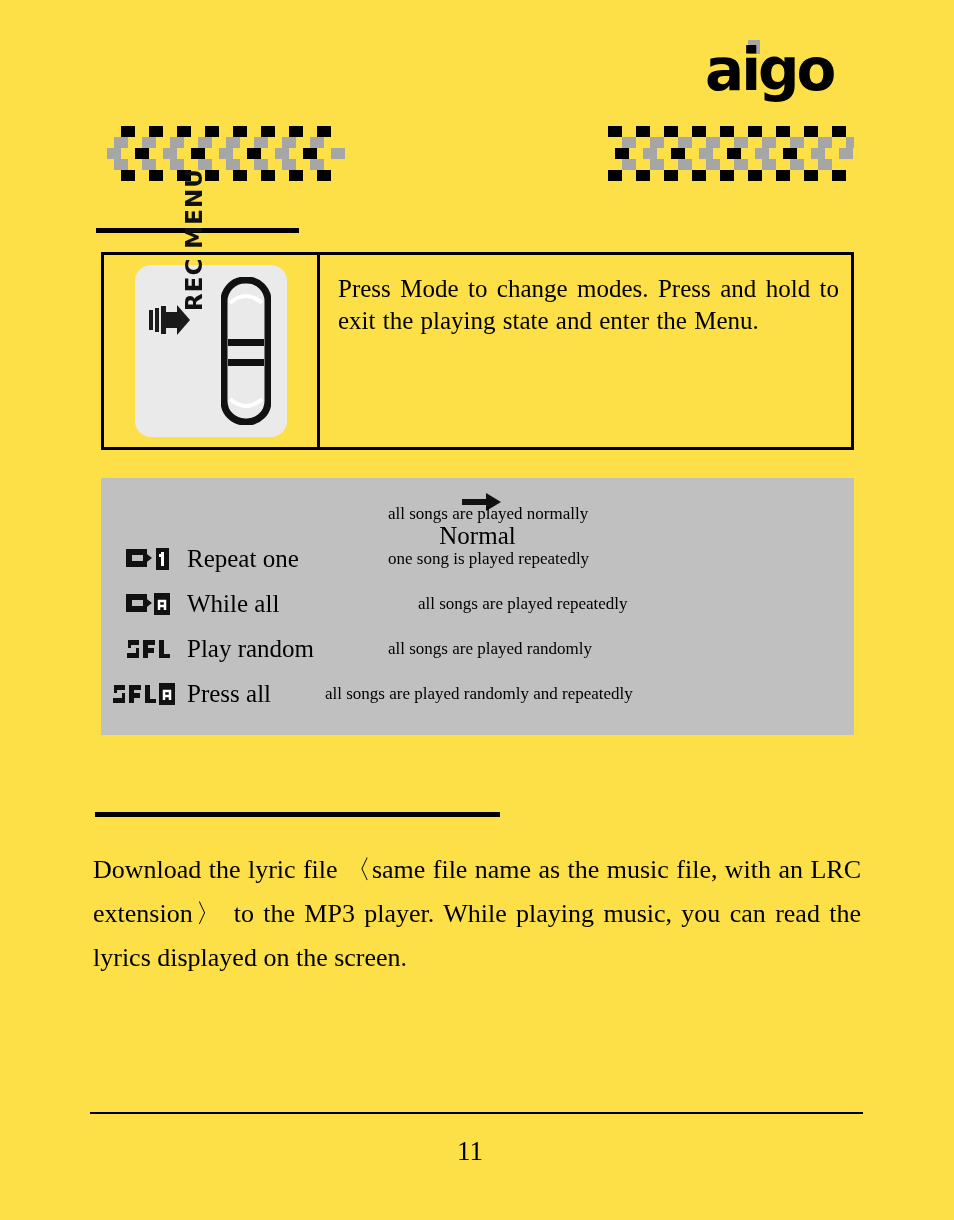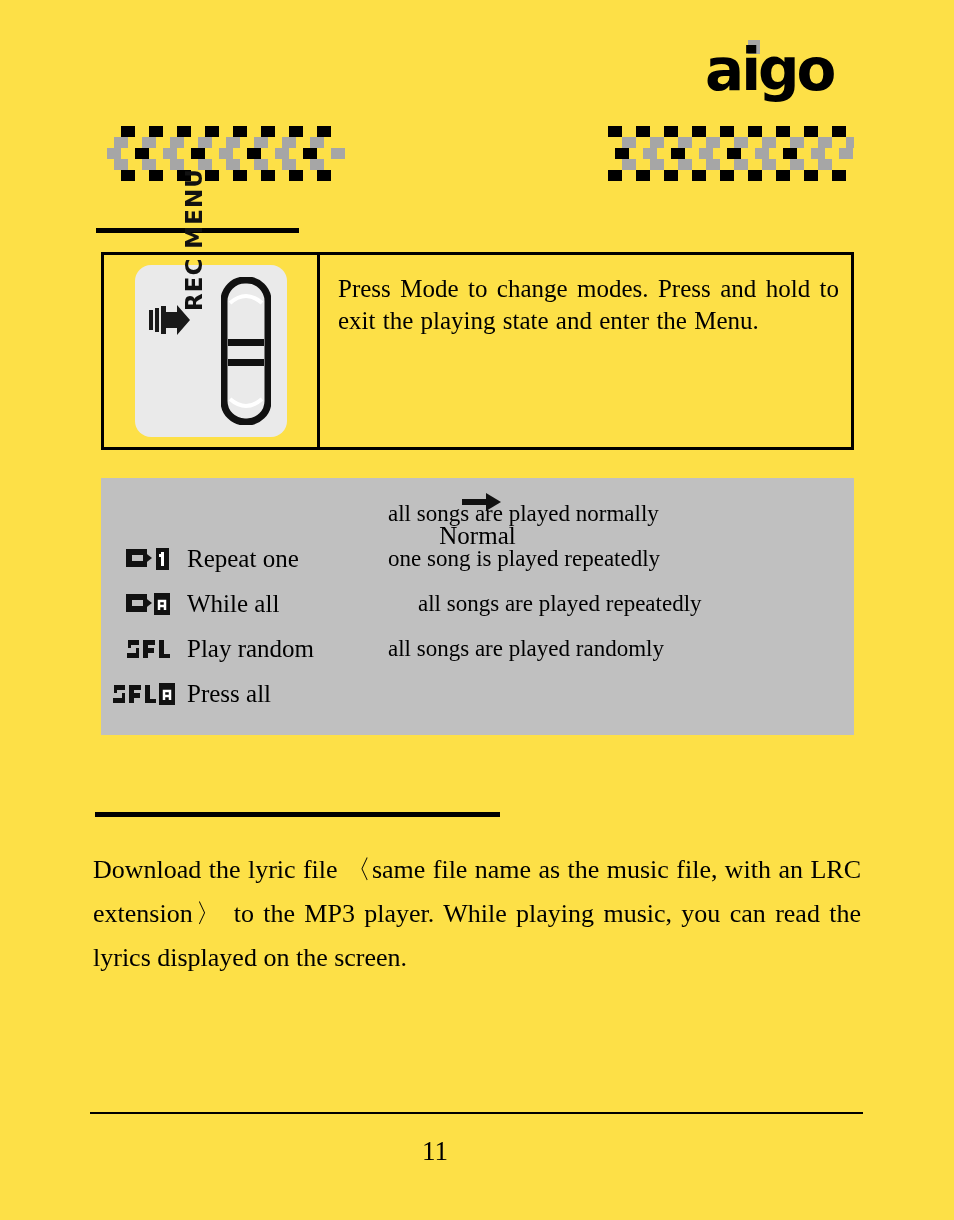--- a/index.html
+++ b/index.html
@@ -142,21 +142,21 @@
     justify-content: center;
     padding-left: 8px;
     box-sizing: border-box;
   }
   .mode-name {
     font-size: 25px;
     line-height: 45px;
     white-space: nowrap;
   }
   .mode-desc {
-    font-size: 23px;
+    font-size: 17px;
     line-height: 45px;
     white-space: nowrap;
   }
 
   
   .lyrics-para {
     position: absolute;
     left: 93px;
     top: 848px;
     width: 768px;
@@ -177,20 +177,21 @@
     height: 2px;
     background: #000000;
   }
   .page-number {
     position: absolute;
     left: 0;
     top: 1136px;
     width: 870px;
     text-align: center;
     font-size: 27px;
+    padding-left: 35px;
   }
 </style>
 </head>
 <body>
 
 <div class="page">
 
   <div class="logo">
     <svg width="150" height="70" viewBox="0 0 150 70">
       <rect x="43" y="2" width="12" height="14" fill="#a6a6a6"></rect>
@@ -401,20 +402,21 @@
       <div class="mode-icon" style="padding-left:0;">
         <svg width="64" height="24" viewBox="0 0 64 24">
           <path d="M13 3 H2 V11 H10 V16 H1 V21 H13 V11 H5 V8 H13 Z" fill="#111111"></path>
           <path d="M17 3 H29 V8 H22 V11 H28 V16 H22 V21 H17 Z" fill="#111111"></path>
           <path d="M33 3 H38 V17 H44 V21 H33 Z" fill="#111111"></path>
           <rect x="47" y="1" width="16" height="22" fill="#111111"></rect>
           <path d="M52 18 V9 H58 V18 M52 14 H58" fill="none" stroke="#ffffff" stroke-width="2.5"></path>
         </svg>
       </div>
       <div class="mode-name">Press all</div>
+      <div class="mode-desc" style="position:absolute; left:224px;">all songs are played randomly and repeatedly</div>
     </div>
 
   </div>
 
   <div class="rule-thick" style="left:95px; top:812px; width:405px;"></div>
 
   <p class="lyrics-para">Download the lyric file 〈same file name as the music file, with an LRC extension〉 to the MP3 player. While playing music, you can read the lyrics displayed on the screen.</p>
 
   <div class="footer-rule"></div>
   <div class="page-number">11</div>

